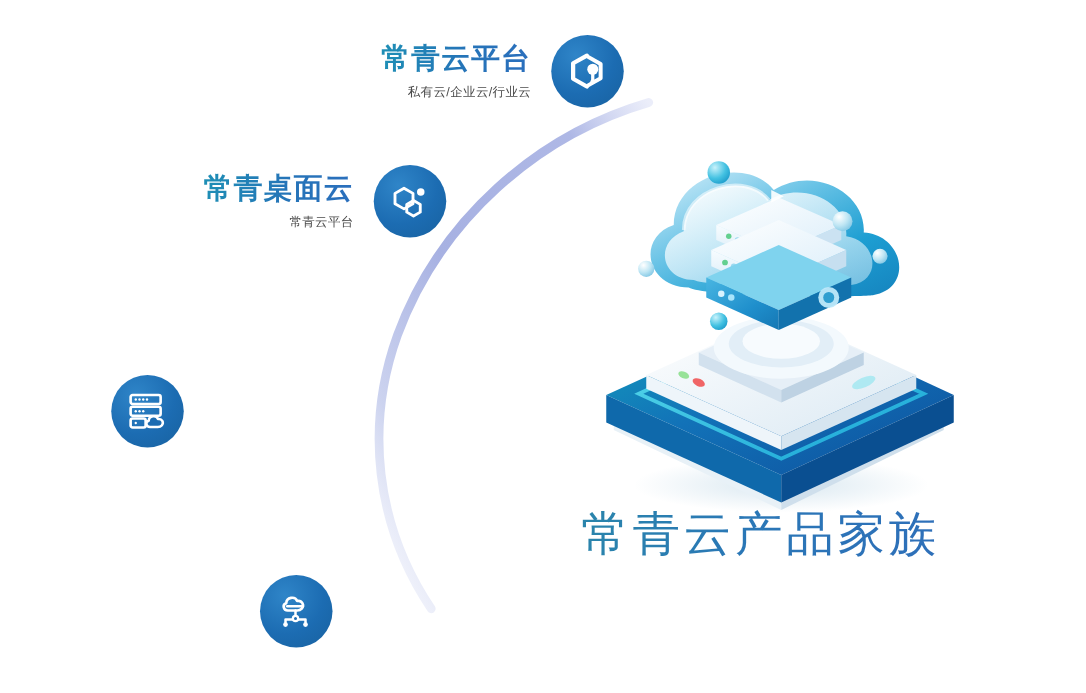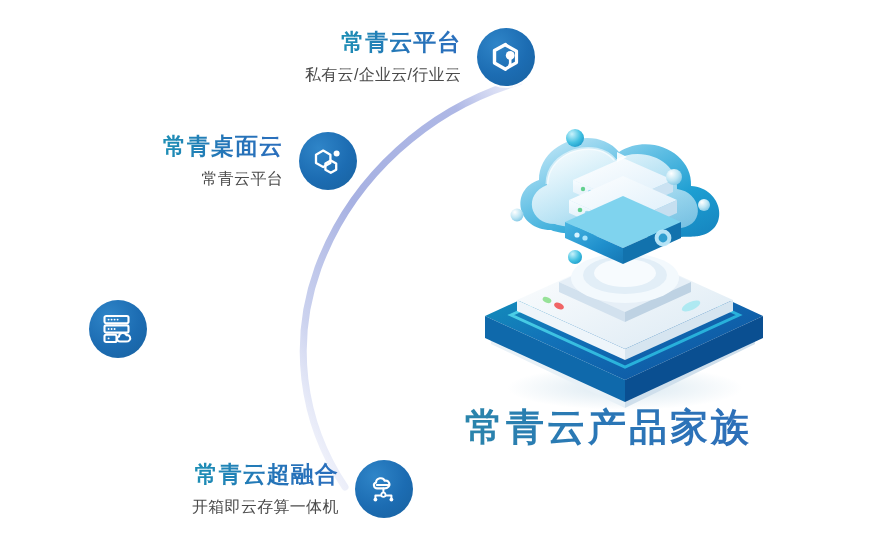--- a/index.html
+++ b/index.html
@@ -22,21 +22,21 @@
     font-weight:bold;
     font-size:23px;
     letter-spacing:1px;
     line-height:1.18;
     background:linear-gradient(95deg,#1e8fb5 0%,#2574b8 55%,#2b6fbd 100%);
     -webkit-background-clip:text;background-clip:text;
     color:transparent;
     white-space:nowrap;
   }
   .node-sub{
-    font-size:16px;
+    font-size:10px;
     color:#4b4b4b;
     line-height:1.2;
     margin-top:9px;
     white-space:nowrap;
     letter-spacing:.3px;
   }
   .node-icon{
     width:58px;height:58px;border-radius:50%;
     background:radial-gradient(circle at 34% 28%,#2f85c8 0%,#1c6cb2 55%,#18619f 100%);
     display:flex;align-items:center;justify-content:center;
@@ -55,21 +55,21 @@
   #node-storage{left:73px;top:300px;}
   #node-hyper{left:192px;top:460px;}
 
   
   #hero{position:absolute;left:455px;top:120px;width:330px;height:290px;}
   #hero svg{display:block;}
 
   
   #family-title{
     position:absolute;left:465px;top:402px;
-    font-size:38px;font-weight:bold;letter-spacing:3px;
+    font-size:38px;font-weight:normal;letter-spacing:3px;
     background:linear-gradient(100deg,#2a85ab 0%,#2a77b6 45%,#2e6fb9 100%);
     -webkit-background-clip:text;background-clip:text;color:transparent;
     white-space:nowrap;
   }
 </style>
 </head>
 <body>
 
 <div id="stage">
 
@@ -134,24 +134,20 @@
         <circle cx="8.6" cy="27.4" r="0.95" fill="#ffffff"></circle>
         <path d="M20.0 30.6 C16.8 30.6 16.0 26.4 19.0 25.6
                  C19.2 21.6 25.0 20.6 26.4 24.2
                  C29.6 23.6 31.4 27.2 29.4 29.4
                  C28.6 30.3 27.4 30.6 26.2 30.6 Z" fill="#1c6cb2" stroke="#ffffff" stroke-width="2.0" stroke-linejoin="round"></path>
       </svg>
     </div>
   </div>
 
   <div class="node align-right" id="node-hyper">
-    <div class="node-texts">
-      <div class="node-title">常青云超融合</div>
-      <div class="node-sub">开箱即云存算一体机</div>
-    </div>
     <div class="node-icon">
       <svg width="36" height="36" viewBox="0 0 36 36">
         <path d="M11.2 17.4 C7.6 17.4 6.6 12.6 10.0 11.6
                  C10.2 6.8 17.0 5.6 18.7 9.8
                  C22.6 9.0 24.8 13.2 22.4 15.9
                  C21.5 16.9 20.1 17.4 18.7 17.4 Z" fill="none" stroke="#ffffff" stroke-width="2.1" stroke-linejoin="round"></path>
         <path d="M10.8 14.0 L23.2 14.0" stroke="#ffffff" stroke-width="2.0" stroke-linecap="round"></path>
         <path d="M17.4 17.4 L17.4 23.4" stroke="#ffffff" stroke-width="2.0" stroke-linecap="round"></path>
         <path d="M9.4 27.6 L9.4 24.6 L25.4 24.6 L25.4 27.6" fill="none" stroke="#ffffff" stroke-width="2.0" stroke-linejoin="round" stroke-linecap="round"></path>
         <circle cx="17.4" cy="23.8" r="2.1" fill="#1c6cb2" stroke="#ffffff" stroke-width="1.8"></circle>

